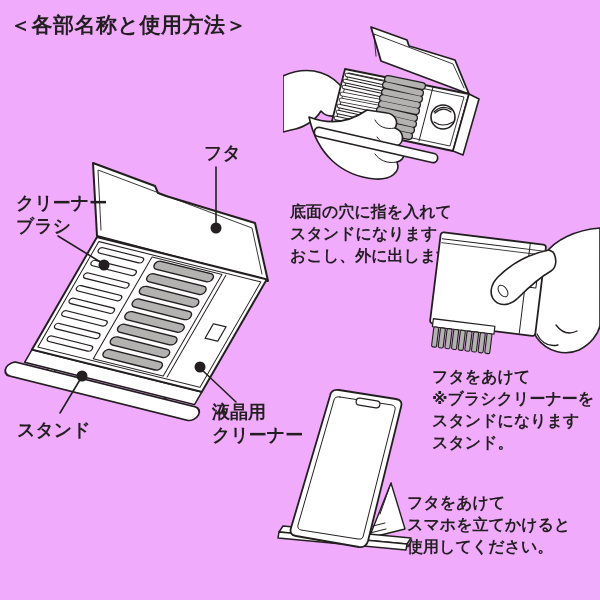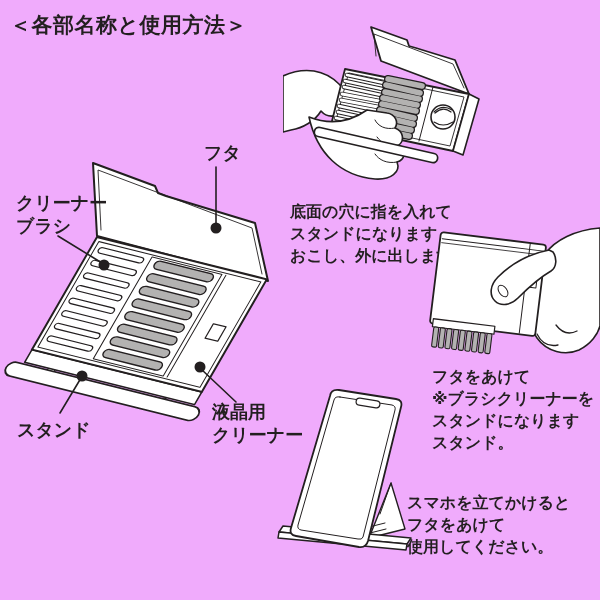--- a/index.html
+++ b/index.html
@@ -216,18 +216,18 @@
       <path fill="#ffffff" stroke-width="1.5" d="M10,140 L138,152 L134,158 L6,146 Z"></path>
       <path fill="#ffffff" stroke-width="1.5" d="M6,146 L134,158 L133,164 L5,152 Z"></path>
 
       <path fill="#ffffff" stroke-width="1.8" d="M66,4 L123,13 Q130,14 128,21 L95,155 Q93,162 86,161 L23,150 Q16,149 18,142 L57,10 Q58,3 66,4 Z"></path>
       <path stroke-width="1" d="M67,11 L119,19 Q123,20 122,24 L90,151 Q89,154 85,153 L28,144 Q24,143 25,139 L61,14 Q62,10 67,11 Z"></path>
       <rect x="-12" y="-3.5" width="24" height="7" rx="3.5" transform="translate(95,17) rotate(9)" fill="#ffffff" stroke-width="1.2"></rect>
     </g>
   </svg>
 
   <div class="caption" style="left:407px;top:492px">
+    <div>フタをあけて</div>
     <div>スマホを立てかけると</div>
-    <div>フタをあけて</div>
     <div>使用してください。</div>
   </div>
 
 </div>
 
 </body></html>

